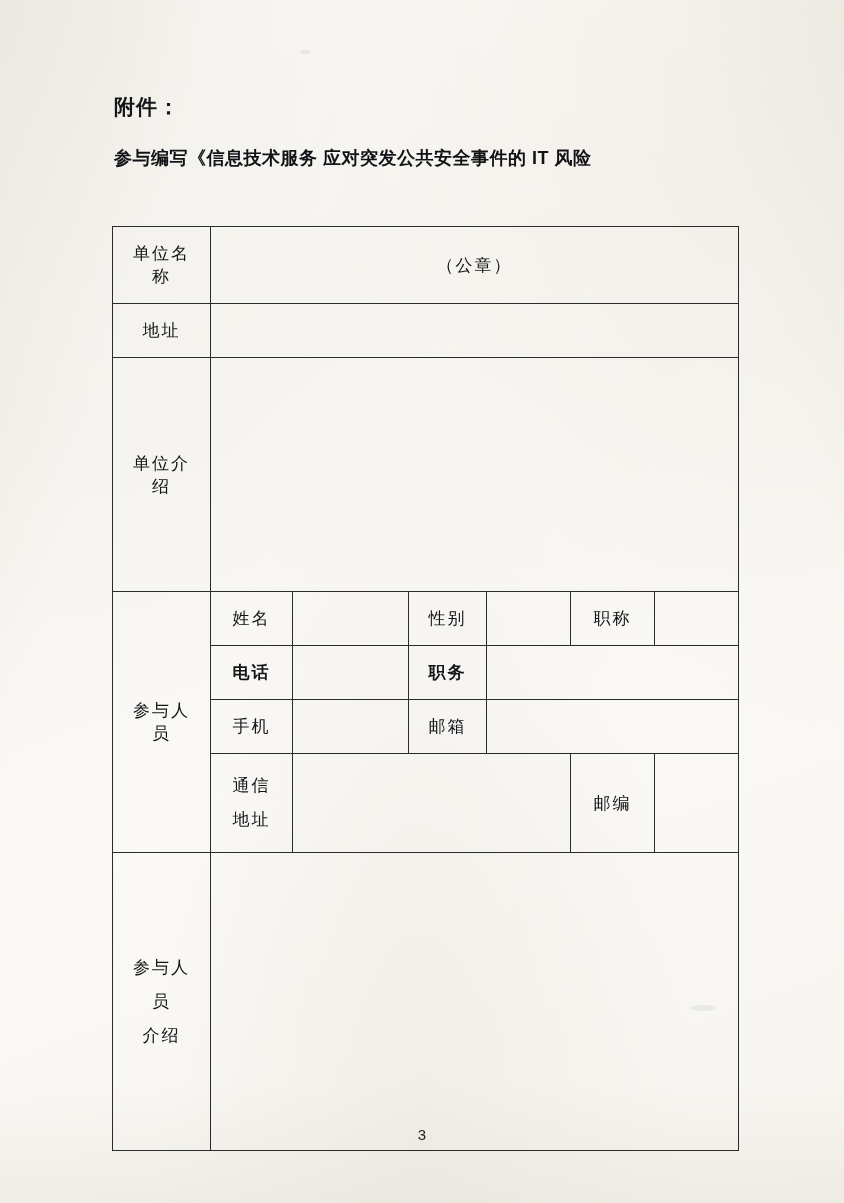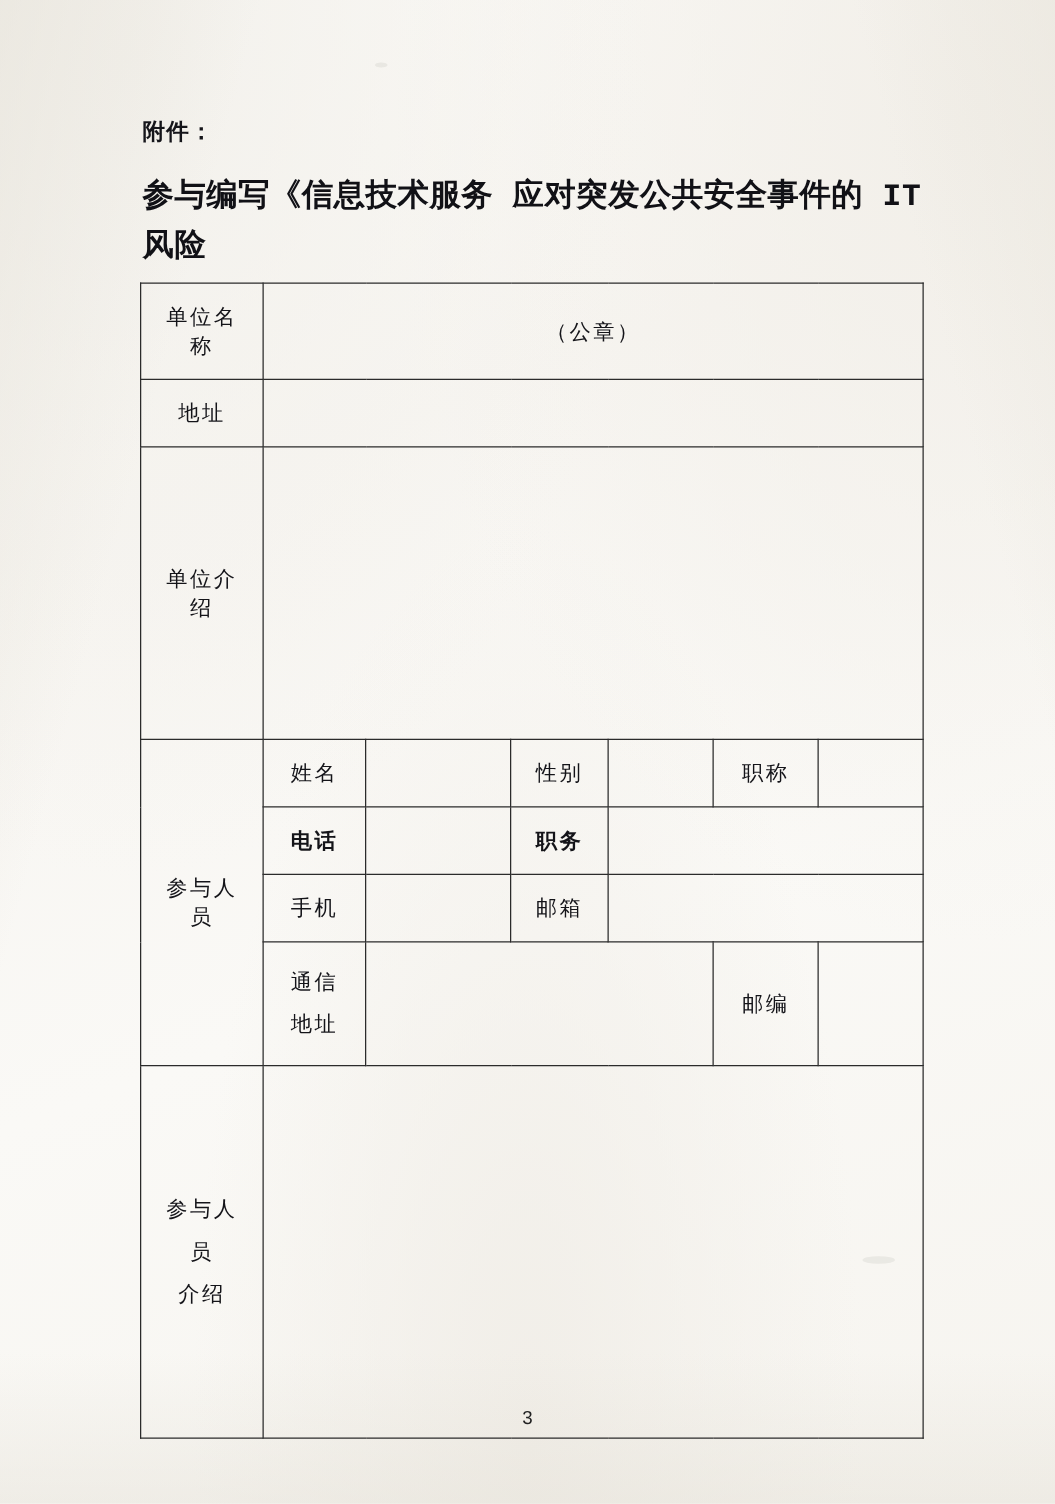--- a/index.html
+++ b/index.html
@@ -36,35 +36,35 @@
     position: absolute;
     left: 0;
     top: 0;
     width: 844px;
     height: 1203px;
   }
   .attach-label {
     position: absolute;
     left: 114px;
     top: 93px;
-    font-size: 18px;
+    font-size: 21px;
     letter-spacing: 1px;
     color: #15151a;
     font-family: "Liberation Sans", "DejaVu Sans", sans-serif;
     font-weight: 600;
   }
   .doc-title {
     position: absolute;
     left: 114px;
     top: 138px;
     width: 630px;
-    font-size: 25px;
+    font-size: 18px;
     line-height: 40px;
     color: #111116;
-    font-family: Liberation Mono, monospace;
+    font-family: Liberation Sans, sans-serif;
     font-weight: 600;
     letter-spacing: 0.5px;
   }
   .doc-title .line1 { display: block; text-align: left; }
   .doc-title .line2 { display: block; text-align: center; padding-left: 40px; }
 
   table.form {
     position: absolute;
     left: 112px;
     top: 226px;

